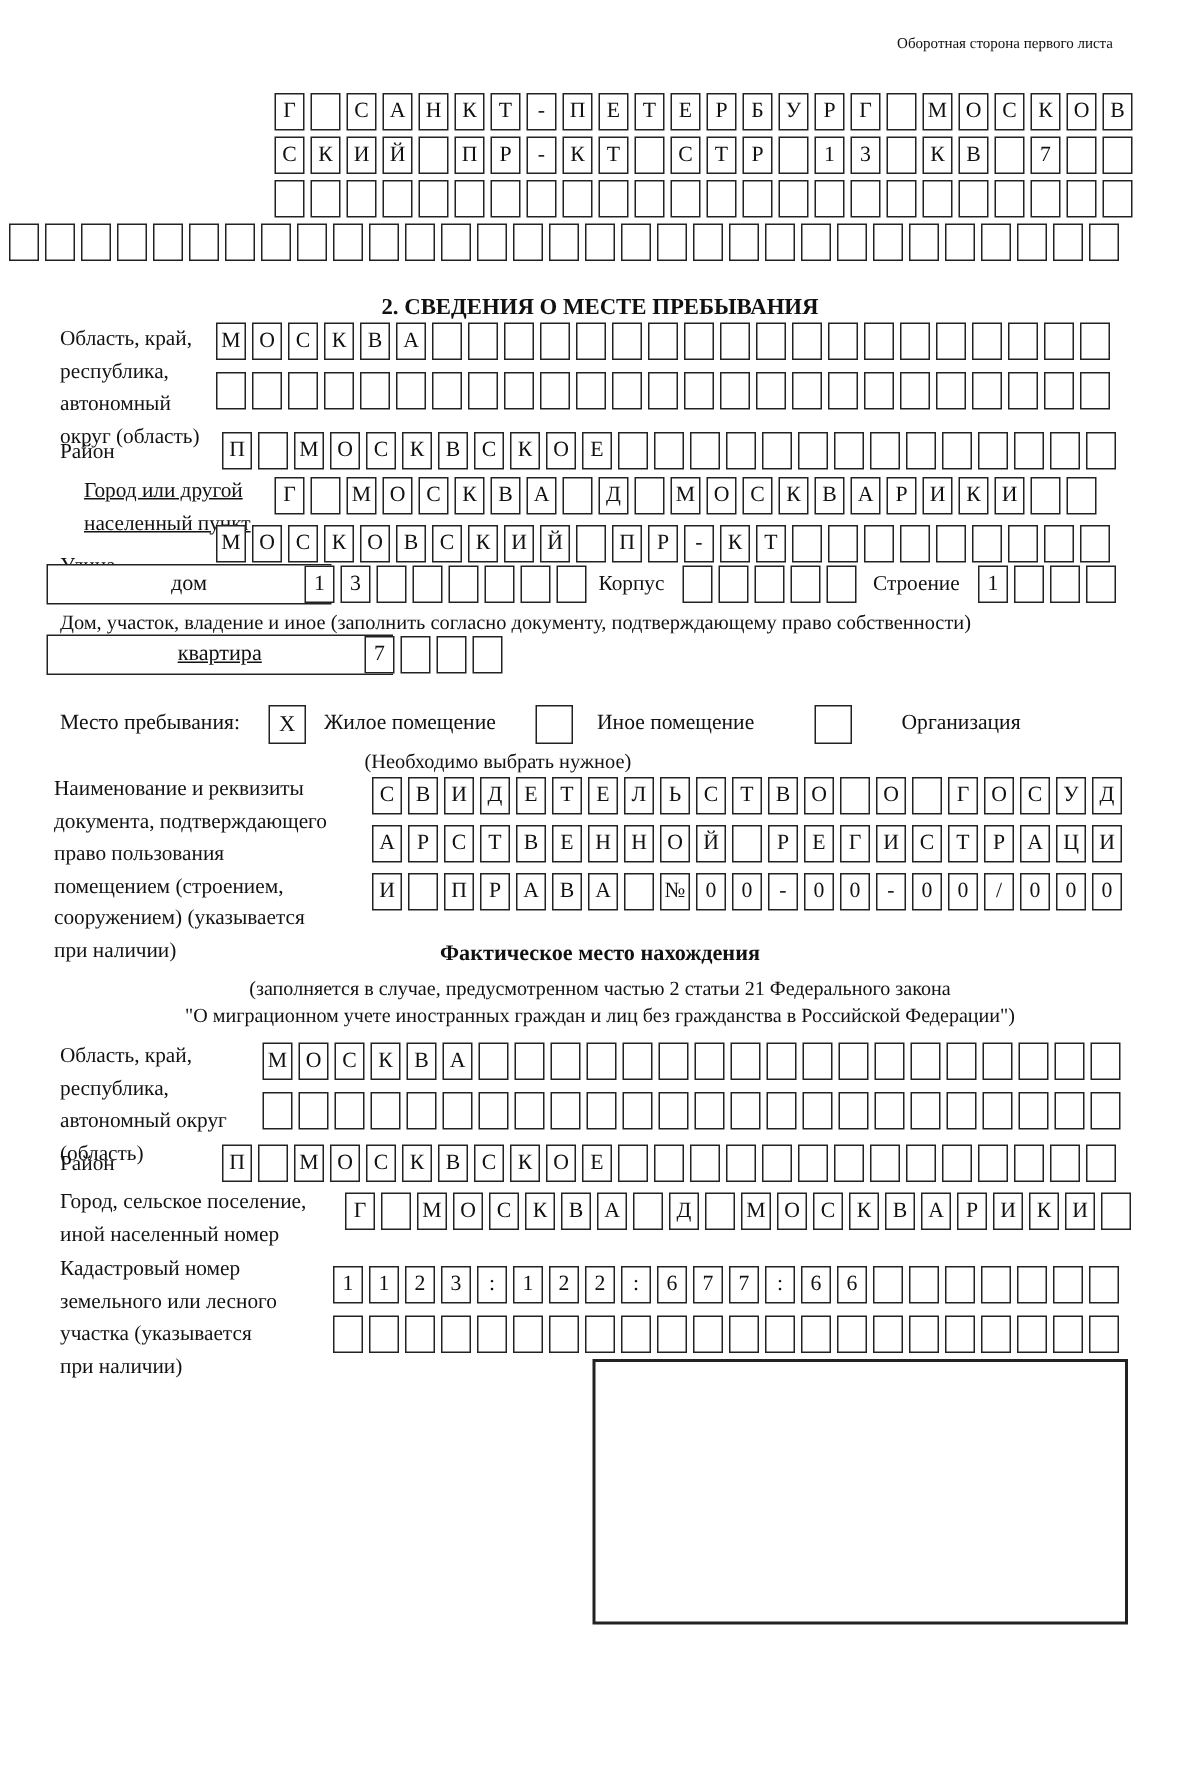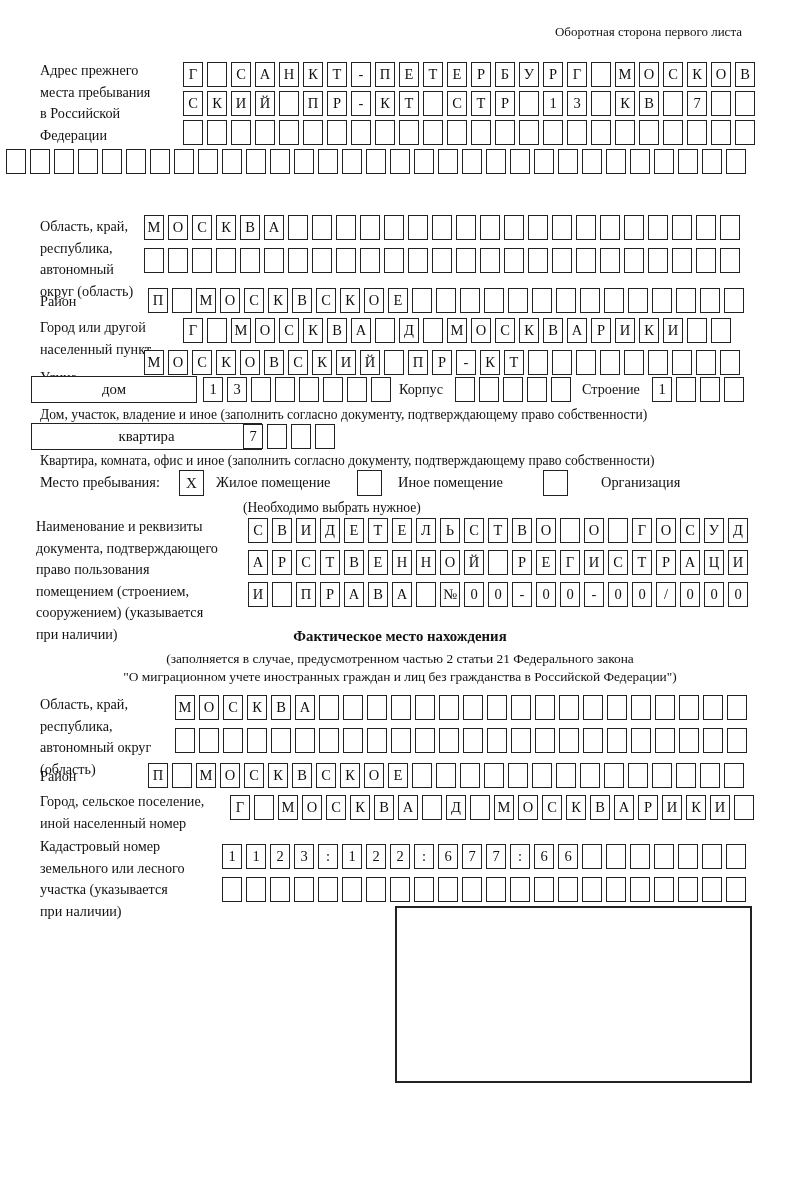--- a/index.html
+++ b/index.html
@@ -26,26 +26,22 @@
     box-sizing:border-box;width:25px;height:26px;border:1.7px solid #222;background:#fff;
     display:flex;align-items:center;justify-content:center;font-size:15px;
   }
   .stamp-box{box-sizing:border-box;border:2px solid #222;background:#fff;}
 </style>
 </head>
 <body>
 
 <div id="page">
 
-  <div class="abs" style="top:24px;right:58px;font-size:13px;margin-left:36px;">Оборотная сторона первого листа</div>
-
-  <div class="abs lbl" style="left:40px;top:60px;">Адрес прежнего
-места пребывания
-в Российской
-Федерации</div>
+  <div class="abs" style="top:24px;right:58px;font-size:10px;margin-left:36px;">Оборотная сторона первого листа</div>
+
   <div class="abs char-row" style="left:183px;top:62px;">
       <div class="cell">Г</div>
       <div class="cell"></div>
       <div class="cell">С</div>
       <div class="cell">А</div>
       <div class="cell">Н</div>
       <div class="cell">К</div>
       <div class="cell">Т</div>
       <div class="cell">-</div>
       <div class="cell">П</div>
@@ -144,20 +140,21 @@
       <div class="cell"></div>
       <div class="cell"></div>
       <div class="cell"></div>
       <div class="cell"></div>
       <div class="cell"></div>
       <div class="cell"></div>
       <div class="cell"></div>
       <div class="cell"></div>
     </div>
 
+  <div class="abs center hdr" style="top:196px;">2. СВЕДЕНИЯ О МЕСТЕ ПРЕБЫВАНИЯ</div>
 
   <div class="abs lbl" style="left:40px;top:216px;">Область, край,
 республика,
 автономный
 округ (область)</div>
   <div class="abs char-row" style="left:144px;top:215px;">
       <div class="cell">М</div>
       <div class="cell">О</div>
       <div class="cell">С</div>
       <div class="cell">К</div>
@@ -233,21 +230,21 @@
       <div class="cell"></div>
       <div class="cell"></div>
       <div class="cell"></div>
       <div class="cell"></div>
       <div class="cell"></div>
       <div class="cell"></div>
       <div class="cell"></div>
       <div class="cell"></div>
     </div>
 
-  <div class="abs lbl" style="left:40px;top:317px;">Город или другой
+  <div class="abs lbl" style="left:56px;top:317px;text-decoration:underline;">Город или другой
 населенный пункт</div>
   <div class="abs char-row" style="left:183px;top:318px;">
       <div class="cell">Г</div>
       <div class="cell"></div>
       <div class="cell">М</div>
       <div class="cell">О</div>
       <div class="cell">С</div>
       <div class="cell">К</div>
       <div class="cell">В</div>
       <div class="cell">А</div>
@@ -290,21 +287,21 @@
       <div class="cell"></div>
       <div class="cell"></div>
       <div class="cell"></div>
       <div class="cell"></div>
       <div class="cell"></div>
       <div class="cell"></div>
       <div class="cell"></div>
       <div class="cell"></div>
     </div>
 
-  <div class="abs field-box" style="left:31px;top:376px;width:166px;">дом</div>
+  <div class="abs field-box" style="left:31px;top:376px;width:190px;">дом</div>
   <div class="abs char-row" style="left:203px;top:377px;">
       <div class="cell">1</div>
       <div class="cell">3</div>
       <div class="cell"></div>
       <div class="cell"></div>
       <div class="cell"></div>
       <div class="cell"></div>
       <div class="cell"></div>
       <div class="cell"></div>
     </div>
@@ -318,28 +315,27 @@
     </div>
   <div class="abs" style="left:582px;top:381px;font-size:14.2px;">Строение</div>
   <div class="abs char-row" style="left:652px;top:377px;">
       <div class="cell">1</div>
       <div class="cell"></div>
       <div class="cell"></div>
       <div class="cell"></div>
     </div>
   <div class="abs cap" style="left:40px;top:407px;">Дом, участок, владение и иное (заполнить согласно документу, подтверждающему право собственности)</div>
 
-  <div class="abs field-box" style="left:31px;top:423px;width:231px;">квартира</div>
+  <div class="abs field-box" style="left:31px;top:423px;width:231px;text-decoration:underline;">квартира</div>
   <div class="abs char-row" style="left:243px;top:424px;">
       <div class="cell">7</div>
       <div class="cell"></div>
       <div class="cell"></div>
       <div class="cell"></div>
     </div>
-  <div class="abs cap" style="left:40px;top:453px;">Квартира, комната, офис и иное (заполнить согласно документу, подтверждающему право собственности)</div>
 
   <div class="abs" style="left:40px;top:474px;font-size:14.4px;">Место пребывания:</div>
   <div class="abs checkbox" style="left:179px;top:470px;">X</div>
   <div class="abs" style="left:216px;top:474px;font-size:14.4px;">Жилое помещение</div>
   <div class="abs checkbox" style="left:357px;top:470px;"></div>
   <div class="abs" style="left:398px;top:474px;font-size:14.4px;">Иное помещение</div>
   <div class="abs checkbox" style="left:543px;top:470px;"></div>
   <div class="abs" style="left:601px;top:474px;font-size:14.4px;">Организация</div>
   <div class="abs" style="left:243px;top:500px;font-size:13.6px;">(Необходимо выбрать нужное)</div>
 

